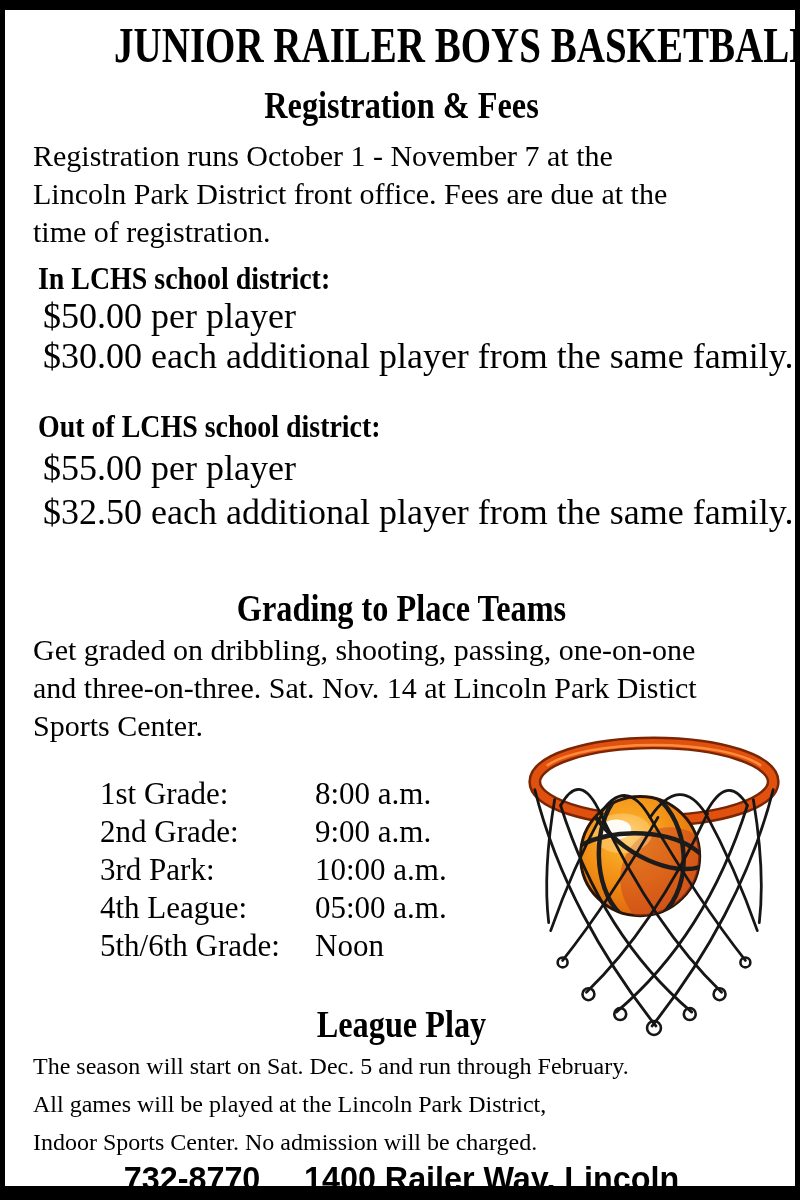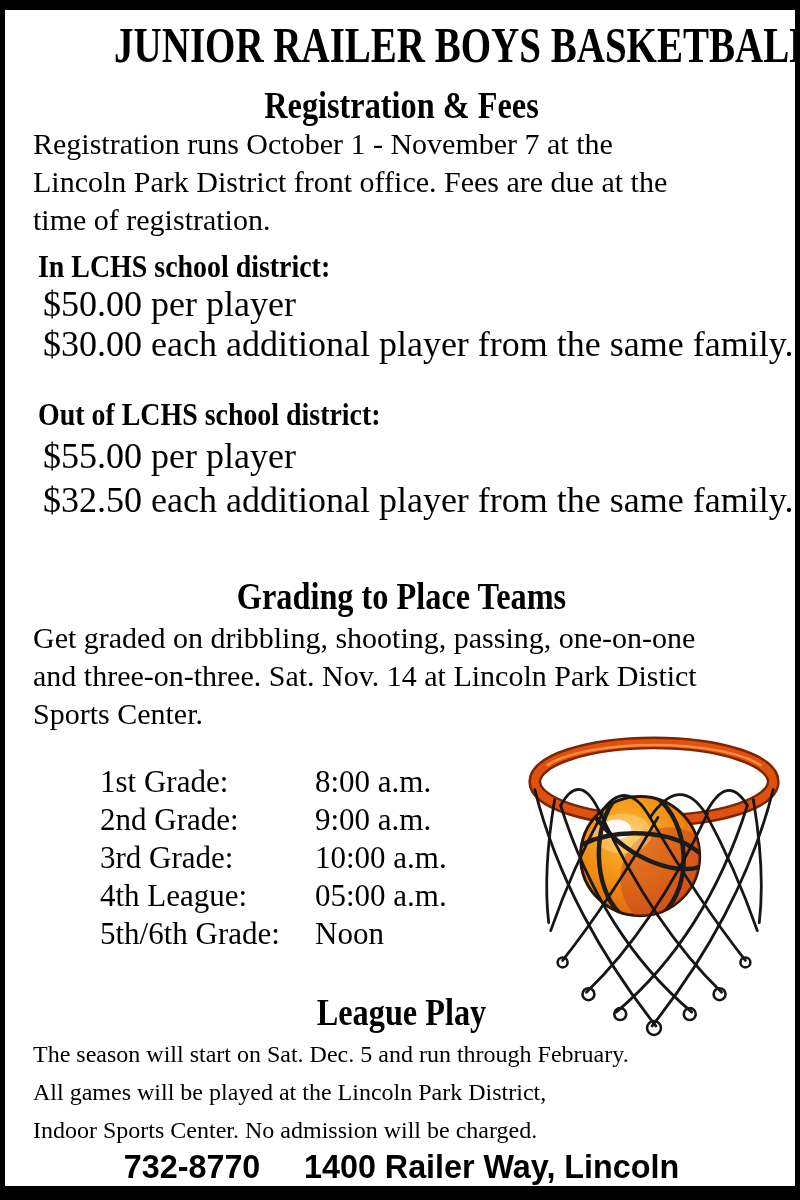--- a/index.html
+++ b/index.html
@@ -36,21 +36,21 @@
     transform: scaleX(0.85);
     transform-origin: center;
   }
   .h-grading { margin-top: 56px; line-height: 42px; }
   .h-league  { margin-top: 38px; line-height: 42px; }
   .body-lines > div {
     font-size: 30px;
     line-height: 38px;
     white-space: nowrap;
   }
-  .reg-body { margin-top: 0; }
+  .reg-body { margin-top: 12px; }
   .grading-body { margin-top: 2px; font-family: Liberation Serif, serif; }
   .fee-h {
     margin: 10px 0 0 5px;
     font-size: 31px;
     line-height: 36px;
     font-weight: bold;
     white-space: nowrap;
     transform: scaleX(0.9);
     transform-origin: left center;
   }
@@ -130,21 +130,21 @@
     </div>
 
     <div class="schedule">
       <div class="srow">
         <span class="sgrade">1st Grade:</span><span>8:00 a.m.</span>
       </div>
       <div class="srow">
         <span class="sgrade">2nd Grade:</span><span>9:00 a.m.</span>
       </div>
       <div class="srow">
-        <span class="sgrade">3rd Grade:</span><span>10:00 a.m.</span>
+        <span class="sgrade">3rd Park:</span><span>10:00 a.m.</span>
       </div>
       <div class="srow">
         <span class="sgrade">4th League:</span><span>05:00 a.m.</span>
       </div>
       <div class="srow">
         <span class="sgrade">5th/6th Grade:</span><span>Noon</span>
       </div>
     </div>
   </section>
 

